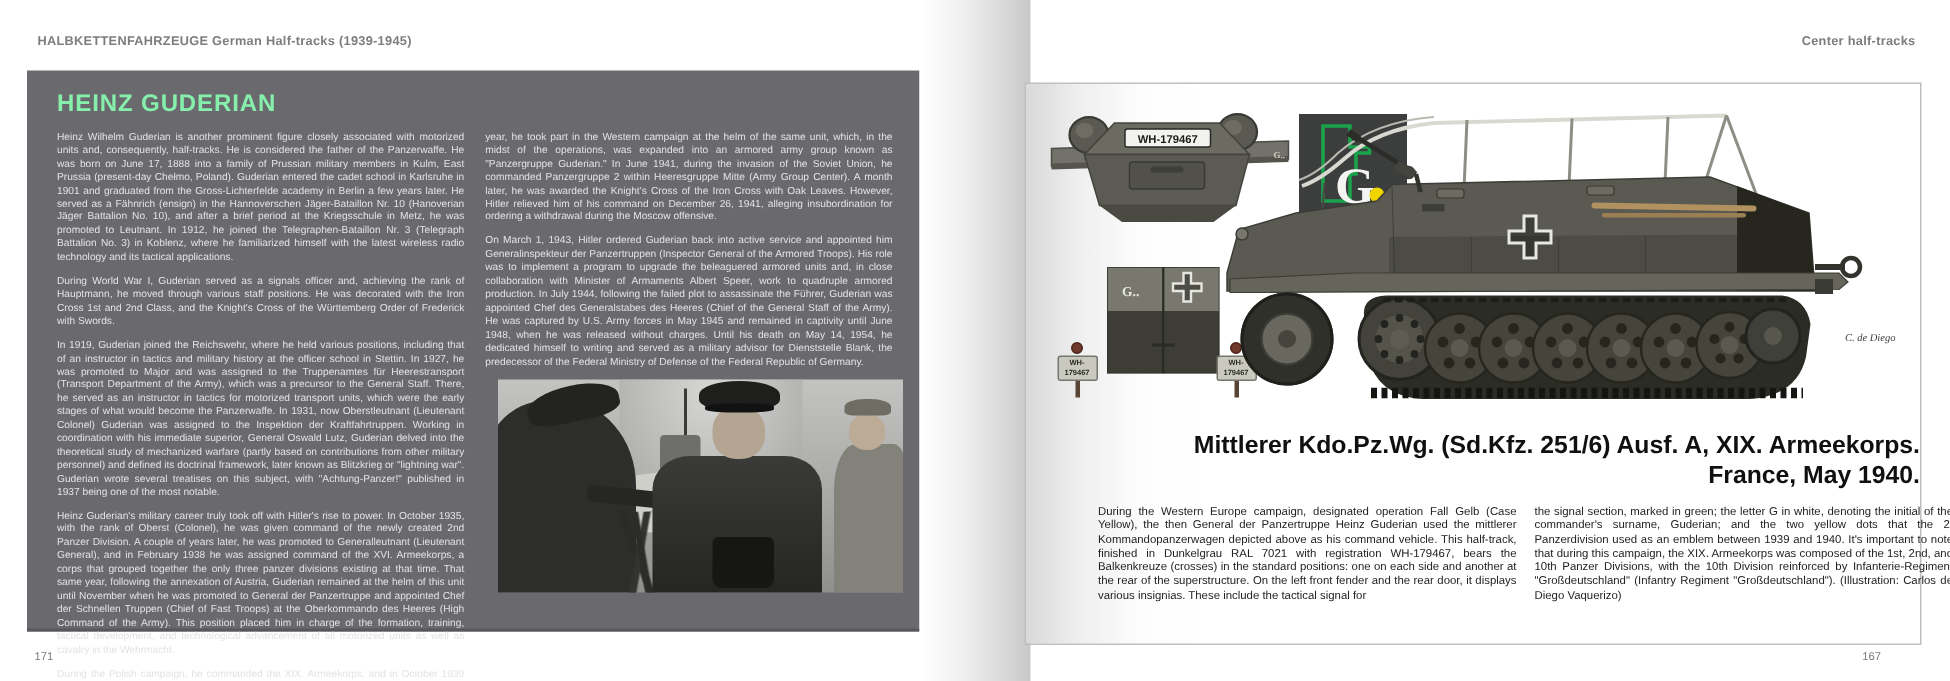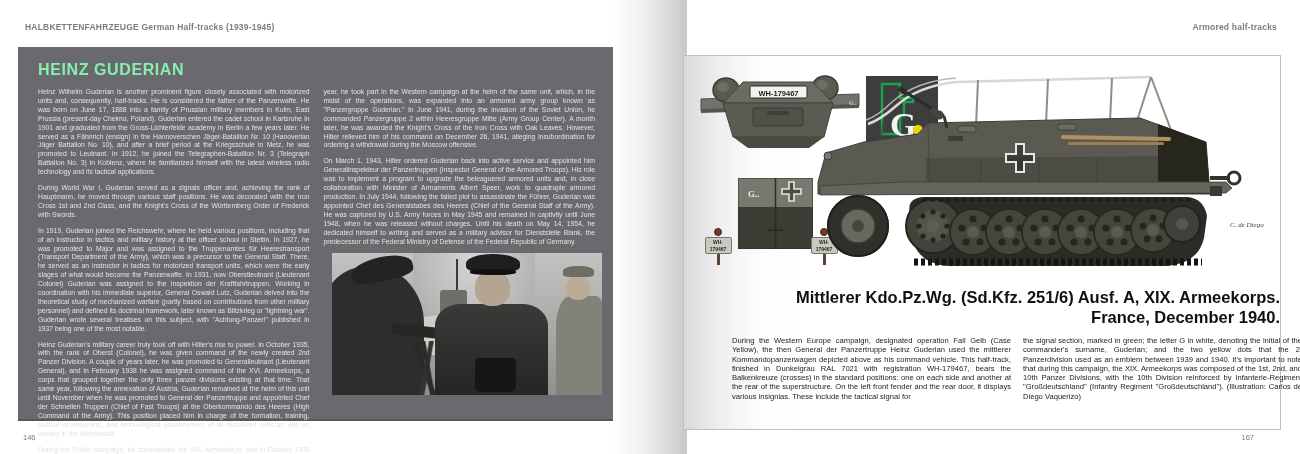--- a/index.html
+++ b/index.html
@@ -158,25 +158,25 @@
       <div class="fig-arm"></div>
       <div class="fig-c-body"></div>
       <div class="fig-c-face"></div>
       <div class="fig-c-cap"></div>
       <div class="fig-c-visor"></div>
       <div class="fig-bino"></div>
       <div class="ph-brush"></div>
     </div>
   </div>
 
-  <div class="pagenum pn-left">146</div>
+  <div class="pagenum pn-left">171</div>
 
   <div class="gutter"></div>
 
-  <div class="hdr-right">Armored half-tracks</div>
+  <div class="hdr-right">Center half-tracks</div>
 
   <div class="panel">
 
     <svg class="inset fv" width="162" height="82" viewBox="0 0 162 82">
       <polygon points="2,28 160,23 160,35 2,40" fill="#72726a" stroke="#4c4c45" stroke-width="1"></polygon>
       <polygon points="2,38 160,33 160,37 2,42" fill="#55554e"></polygon>
       <rect x="24" y="28" width="5" height="8" fill="#45453f"></rect>
       <rect x="124" y="25" width="5" height="8" fill="#45453f"></rect>
       <ellipse cx="27" cy="19" rx="13" ry="12" fill="#5a5a52" stroke="#3a3a34" stroke-width="1.5"></ellipse>
       <ellipse cx="24" cy="16" rx="6" ry="5" fill="#6d6d64"></ellipse>
@@ -369,21 +369,21 @@
         <line x1="404" y1="112" x2="424" y2="112" stroke="#33332e" stroke-width="4"></line>
         <circle cx="428" cy="112" r="6" fill="none" stroke="#33332e" stroke-width="3"></circle>
         <rect x="404" y="120" width="12" height="10" fill="#3a3a34"></rect>
       </g>
     </svg>
 
     <div class="signature">C. de Diego</div>
 
     <div class="cap-title">
       <div>Mittlerer Kdo.Pz.Wg. (Sd.Kfz. 251/6) Ausf. A, XIX. Armeekorps.</div>
-      <div>France, December 1940.</div>
+      <div>France, May 1940.</div>
     </div>
 
     <div class="cap-cols">
       <div class="cap-col">During the Western Europe campaign, designated operation Fall Gelb (Case Yellow), the then General der Panzertruppe Heinz Guderian used the mittlerer Kommandopanzerwagen depicted above as his command vehicle. This half-track, finished in Dunkelgrau RAL 7021 with registration WH-179467, bears the Balkenkreuze (crosses) in the standard positions: one on each side and another at the rear of the superstructure. On the left front fender and the rear door, it displays various insignias. These include the tactical signal for</div>
       <div class="cap-col">the signal section, marked in green; the letter G in white, denoting the initial of the commander's surname, Guderian; and the two yellow dots that the 2. Panzerdivision used as an emblem between 1939 and 1940. It's important to note that during this campaign, the XIX. Armeekorps was composed of the 1st, 2nd, and 10th Panzer Divisions, with the 10th Division reinforced by Infanterie-Regiment "Großdeutschland" (Infantry Regiment "Großdeutschland"). (Illustration: Carlos de Diego Vaquerizo)</div>
     </div>
   </div>
 
   <div class="pagenum pn-right">167</div>
 

